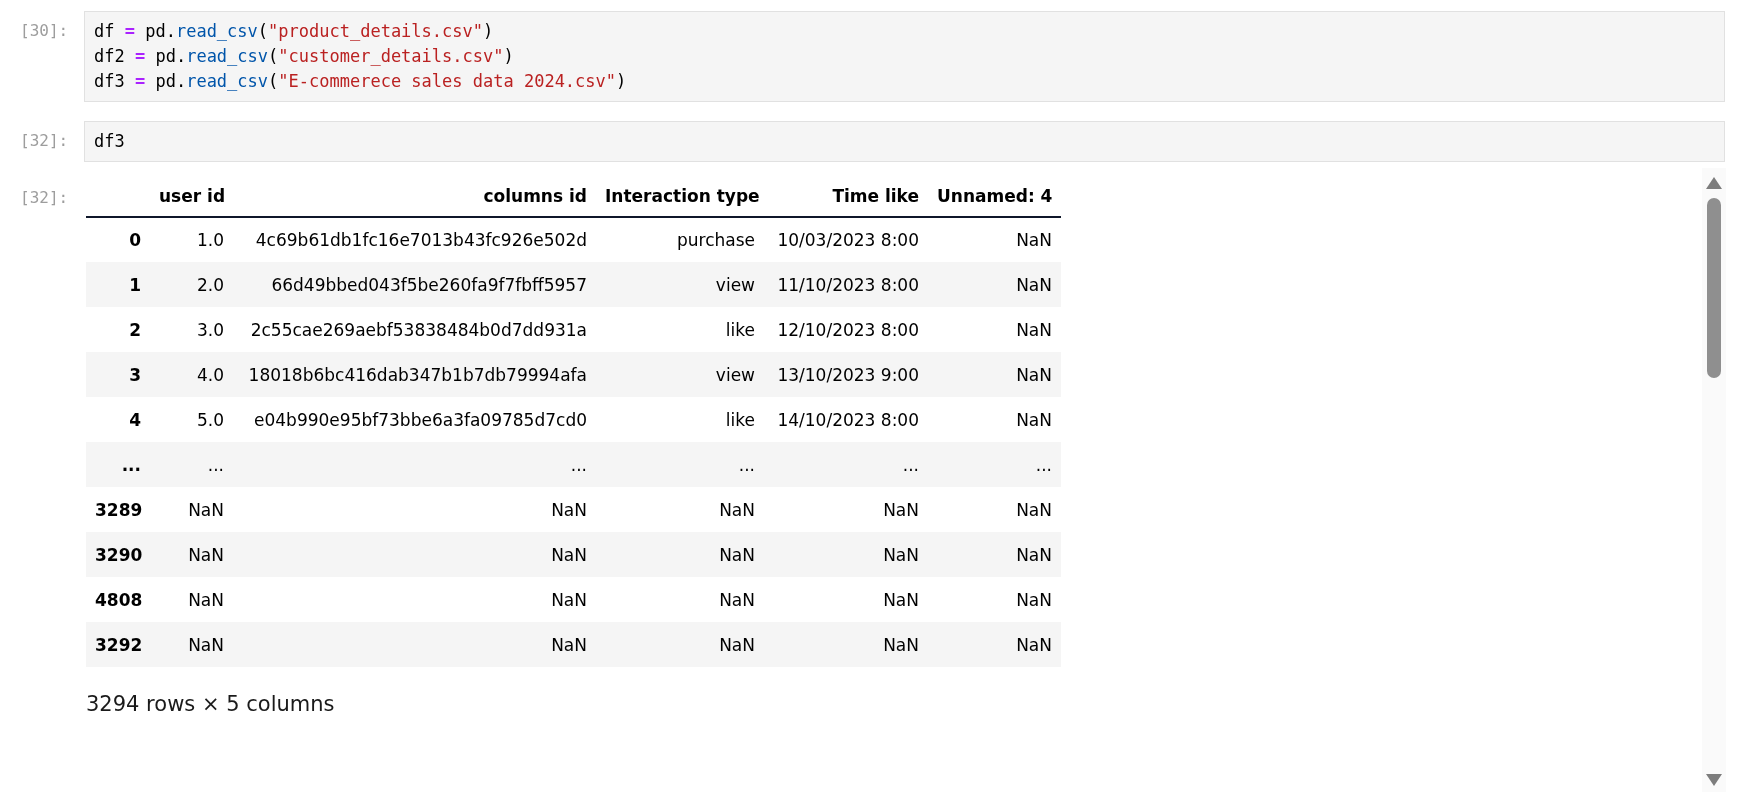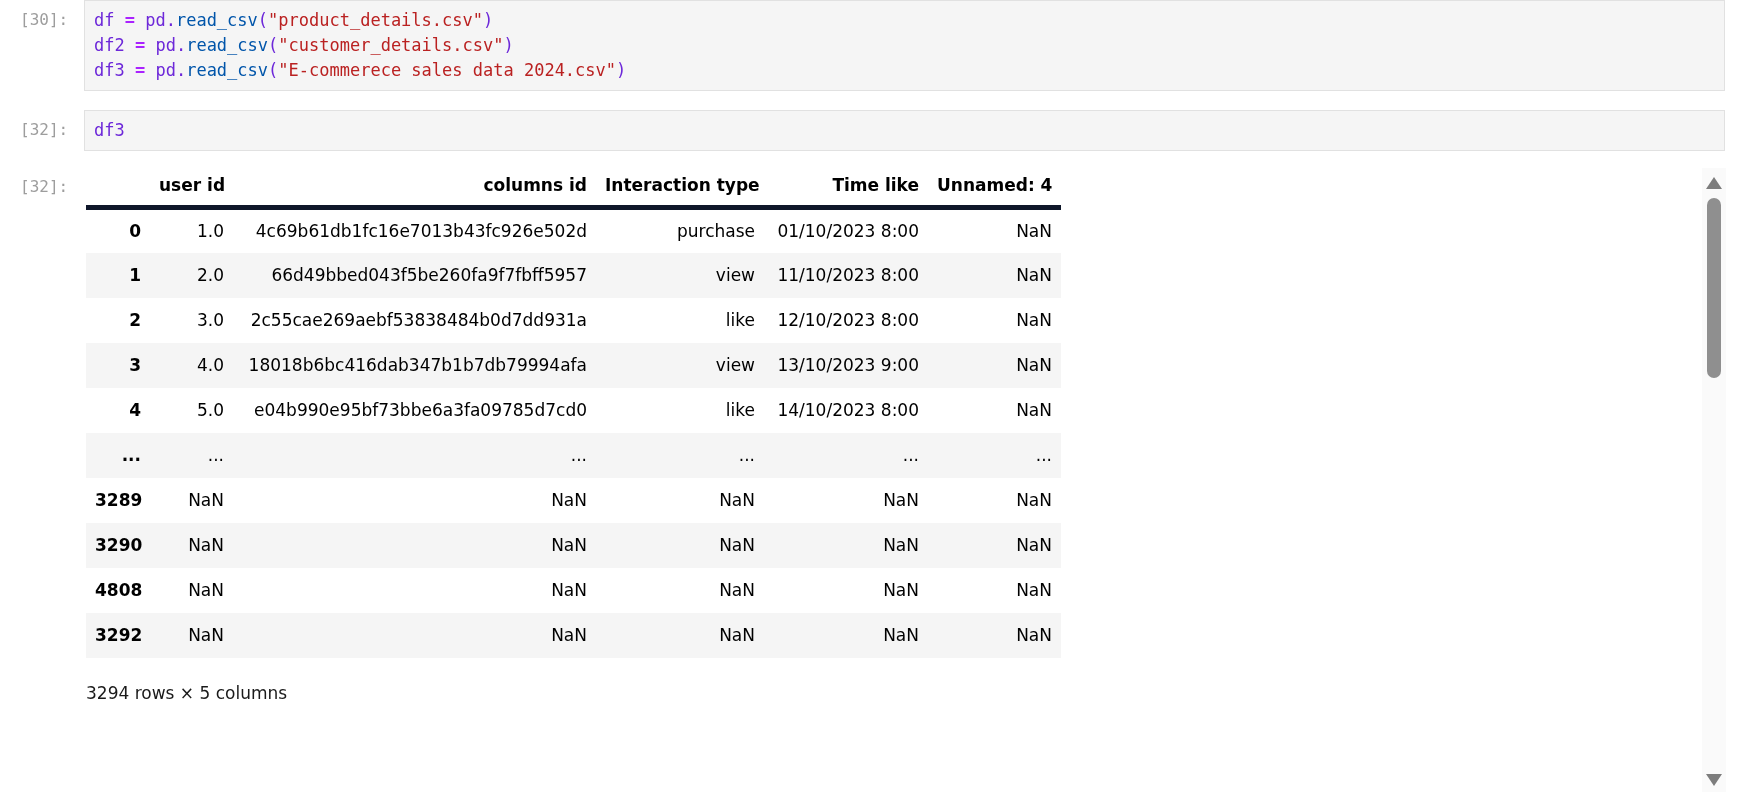--- a/index.html
+++ b/index.html
@@ -22,57 +22,57 @@
     flex:1;margin-right:13px;
     background:var(--cell-bg,#f5f5f5);
     border:1px solid #e1e1e1;
     box-sizing:border-box;
     padding:7px 9px;
   }
   .code{
     font-family:"DejaVu Sans Mono","Liberation Mono",monospace;
     font-size:17px;line-height:25px;white-space:pre;
   }
-  .cell-30{}
+  .cell-30{margin-top:11px;}
   .cell-30 .prompt-col{padding-top:10px;}
   .cell-32{margin-top:19px;}
   .cell-32 .prompt-col{padding-top:10px;}
   .output-row{margin-top:14px;}
   .output-row .prompt-col{padding-top:12px;}
-  .tok-n{color:#6d28d9;}
+  .tok-n{color:#000000;}
   .tok-o{color:var(--op-color,#aa22ff);font-weight:bold;}
   .tok-f{color:var(--prop-color,#0055aa);text-align:center;}
   .tok-s{color:var(--str-color,#ba2121);}
   table.dataframe{
     border-collapse:collapse;table-layout:fixed;
     width:975px;margin-left:2px;
     font-size:17px;
   }
   table.dataframe col.c0{width:64px;}
   table.dataframe col.c1{width:83px;}
   table.dataframe col.c2{width:363px;}
   table.dataframe col.c3{width:168px;}
   table.dataframe col.c4{width:164px;}
   table.dataframe col.c5{width:133px;}
   table.dataframe thead th{
     height:40px;vertical-align:middle;
     text-align:right;font-weight:bold;
-    padding:0 9px;border-bottom:5px solid #0f172a;
+    padding:0 9px;border-bottom:2px solid #0f172a;
     white-space:nowrap;overflow:hidden;
   }
   table.dataframe tbody tr{height:45px;}
   table.dataframe tbody tr:nth-child(even){background:var(--stripe-bg,#f5f5f5);}
   table.dataframe tbody th,
   table.dataframe tbody td{
     vertical-align:middle;text-align:right;
     padding:0 9px;white-space:nowrap;overflow:hidden;
   }
   table.dataframe tbody th{font-weight:bold;}
   .df-dims{
-    margin:25px 0 8px 2px;font-size:17px;color:#1a1a1a;
+    margin:25px 0 8px 2px;font-size:21px;color:#1a1a1a;
   }
   .scrollbar{
     position:absolute;left:1702px;top:168px;
     width:24px;height:624px;background:#fafafa;
   }
   .sb-up{
     position:absolute;top:9px;left:4px;width:0;height:0;
     border-left:8px solid transparent;border-right:8px solid transparent;
     border-bottom:12px solid #7d7d7d;
   }
@@ -122,21 +122,21 @@
               <th>Time like</th>
               <th>Unnamed: 4</th>
             </tr>
           </thead>
         <tbody>
             <tr>
               <th>0</th>
               <td>1.0</td>
               <td>4c69b61db1fc16e7013b43fc926e502d</td>
               <td>purchase</td>
-              <td>01/10/2023 8:00</td>
+              <td>10/03/2023 8:00</td>
               <td>NaN</td>
             </tr>
             <tr>
               <th>1</th>
               <td>2.0</td>
               <td>66d49bbed043f5be260fa9f7fbff5957</td>
               <td>view</td>
               <td>11/10/2023 8:00</td>
               <td>NaN</td>
             </tr>

